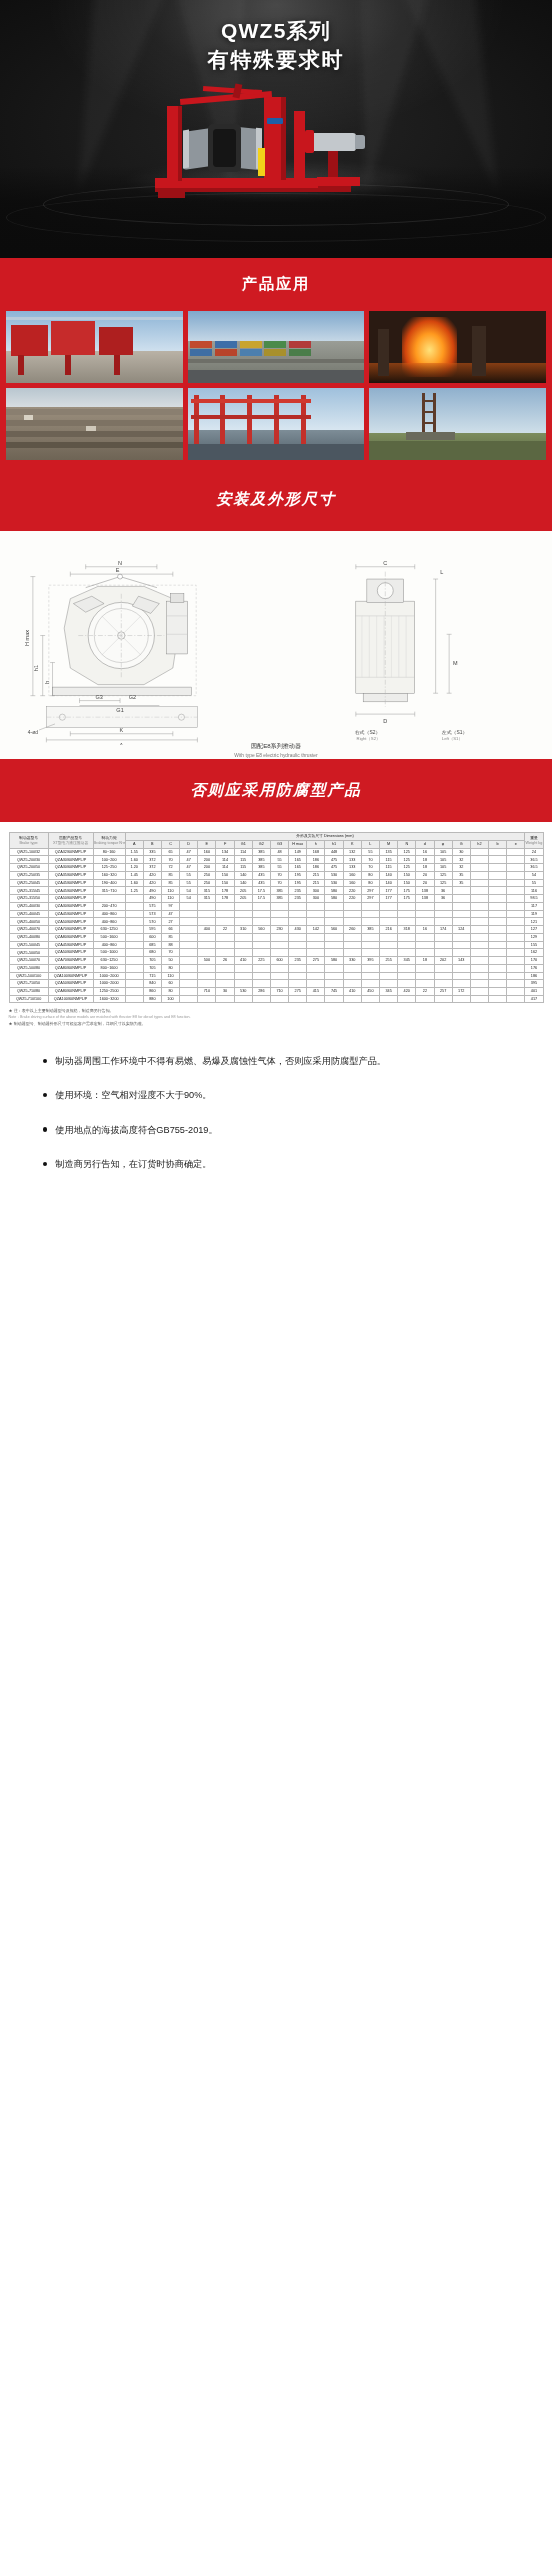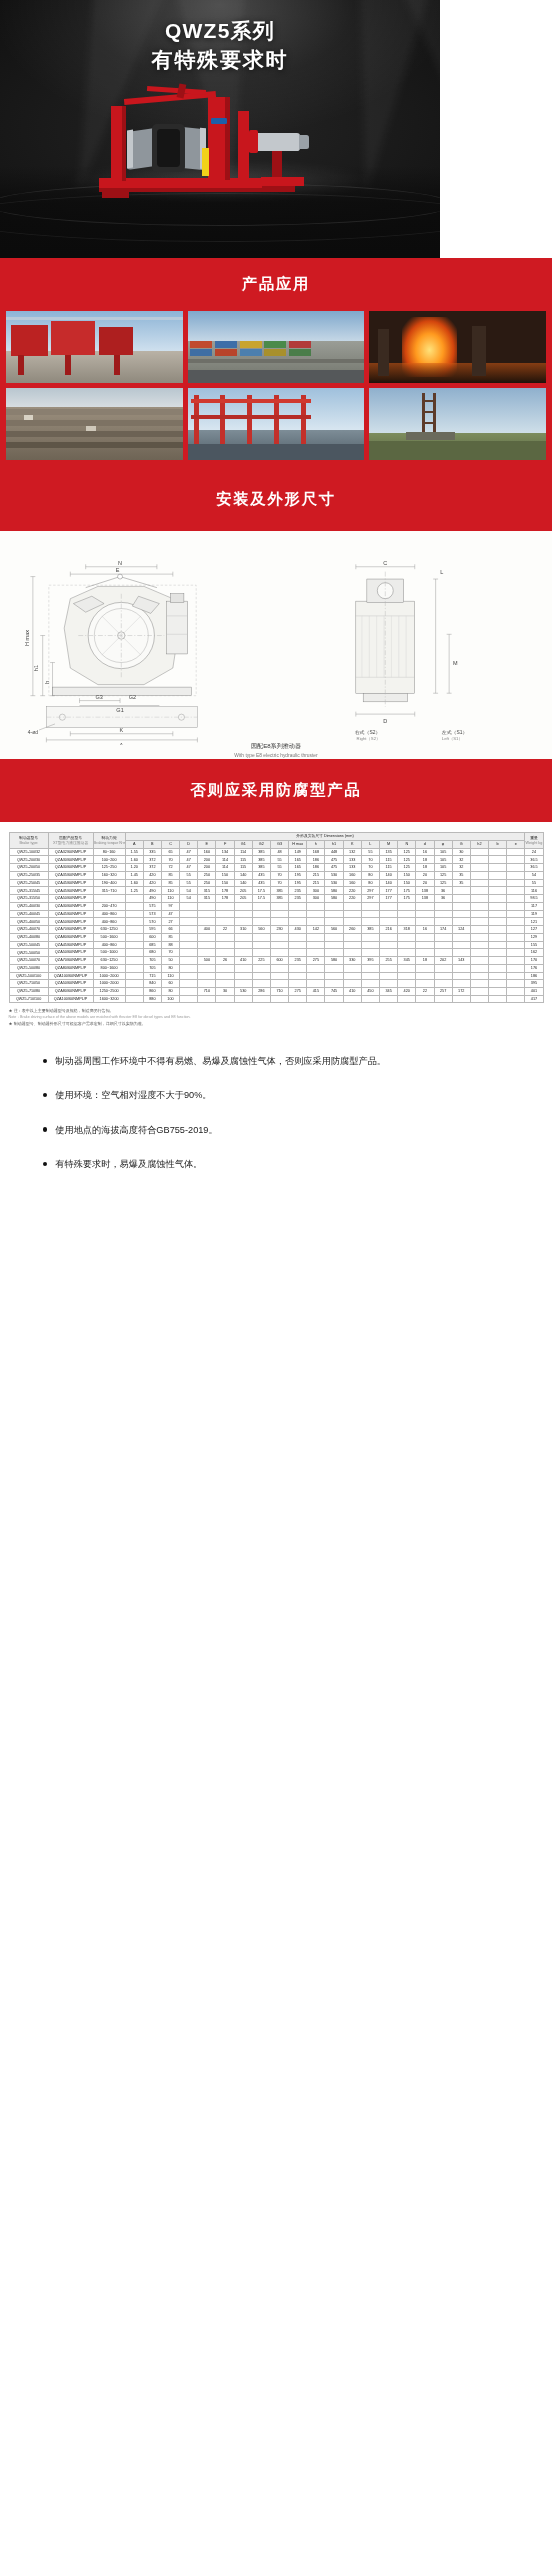--- a/index.html
+++ b/index.html
@@ -9,21 +9,21 @@
     font-family: "Liberation Sans", sans-serif;
   }
   .page {
     width: 552px;
     position: relative;
     overflow: hidden;
   }
 
   
   .hero {
-    width: 440px;
+    width: 552px;
     height: 258px;
     position: relative;
     background:
       radial-gradient(ellipse 319px 184px at 50% 2%, rgba(255,255,255,0.22) 0%, rgba(255,255,255,0.05) 42%, rgba(0,0,0,0) 72%),
       radial-gradient(ellipse 552px 258px at 50% 50%, #242424 0%, #131313 55%, #070707 100%),
       #0a0a0a;
     overflow: hidden;
   }
   .hero .beam {
     position: absolute;
@@ -107,21 +107,21 @@
   .band {
     width: 552px;
     background: #cf1a22;
     color: #fff;
     text-align: center;
     font-size: 15.3px;
     font-weight: bold;
     letter-spacing: 1.8px;
     padding: 16px 0 16px;
   }
-  .band.tall { padding: 21px 0 21px; }
+  .band.tall { padding: 21px 0 21px; font-style: italic; }
 
   
   .gallery {
     width: 552px;
     background: #cf1a22;
     padding: 0 6.1px 8.6px;
     display: grid;
     grid-template-columns: repeat(3, 1fr);
     gap: 4.9px;
   }
@@ -1079,17 +1079,17 @@
       <div class="en">Note：Brake driving surface of the above models are matched with thruster E8 for diesel types and E8 function.</div>
       <div>★ 制动器型号、制动器外形尺寸可根据客户需求定制，详细尺寸以实物为准。</div>
     </div>
   </div>
 
 
   <div class="env">
     <p>制动器周围工作环境中不得有易燃、易爆及腐蚀性气体，否则应采用防腐型产品。</p>
     <p>使用环境：空气相对湿度不大于90%。</p>
     <p>使用地点的海拔高度符合GB755-2019。</p>
-    <p>有特殊要求时，易爆及腐蚀性气体。</p>
+    <p>制造商另行告知，在订货时协商确定。</p>
   </div>
 
 </div>
 
 
 </body></html>

